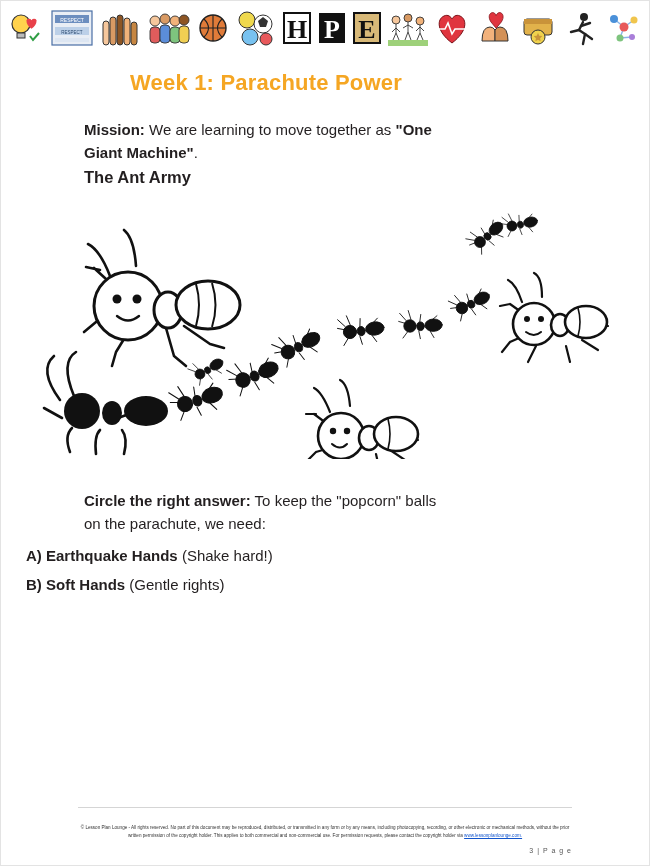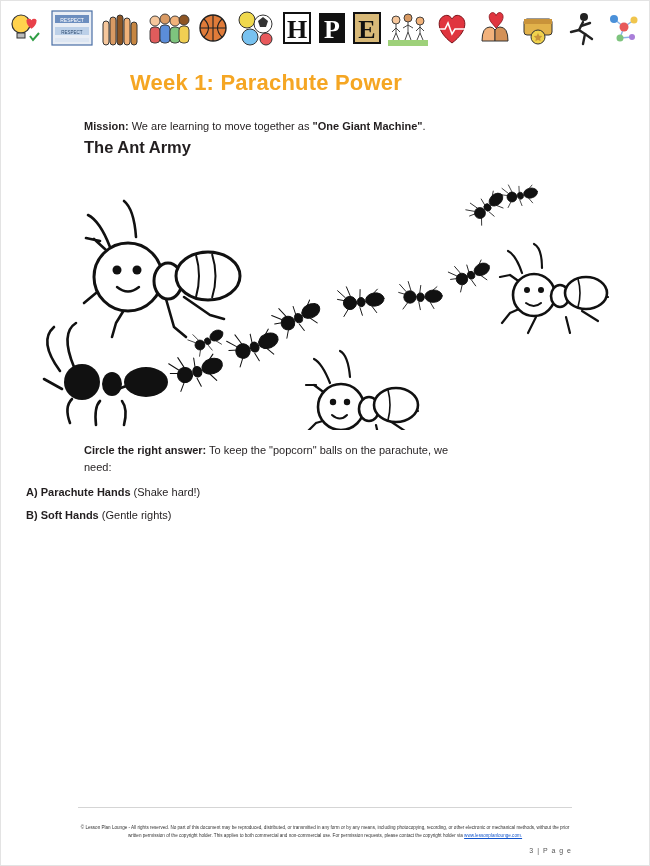--- a/index.html
+++ b/index.html
@@ -57,21 +57,21 @@
   h1.title {
     margin: 14px 0 0 0;
     text-align: center;
     color: #f5a623;
     font-size: 22px;
     font-weight: bold;
     letter-spacing: 0.2px;
   }
   .body-block {
     margin: 0 82px 0 84px;
-    font-size: 11px;
+    font-size: 15px;
     line-height: 1.55;
     color: #231f20;
   }
   .mission {
     margin-top: 22px;
   }
   .section-head {
     font-weight: bold;
     font-size: 16.5px;
   }
@@ -81,21 +81,21 @@
   b, strong { font-weight: bold; }
 
   
   .ants {
     position: relative;
     margin: 14px 0 0 0;
     height: 255px;
   }
   .ants svg { position:absolute; left:0; top:0; }
 
-  .circle-block { margin-top: 12px; }
+  .circle-block { margin-top: 30px; }
   .options {
     margin-top: 8px;
     margin-left: 26px;
   }
   .option { margin-top: 6px; }
 
   
   .footer-rule {
     position: absolute;
     left: 78px;
@@ -456,21 +456,21 @@
       </svg>
     </div>
 
     <div class="body-block circle-block">
       <b>Circle the right answer:</b><span> To keep the "popcorn" balls on the parachute, we need:</span>
     </div>
 
     <div class="body-block options">
       <div class="option">
         <b>A)</b>
-        <b>Parachute Hands</b><span> (Shake hard!)</span>
+        <b>Earthquake Hands</b><span> (Shake hard!)</span>
       </div>
       <div class="option">
         <b>B)</b>
         <b>Soft Hands</b><span> (Gentle rights)</span>
       </div>
     </div>
 
   </div>
 
   <div class="footer-rule"></div>

